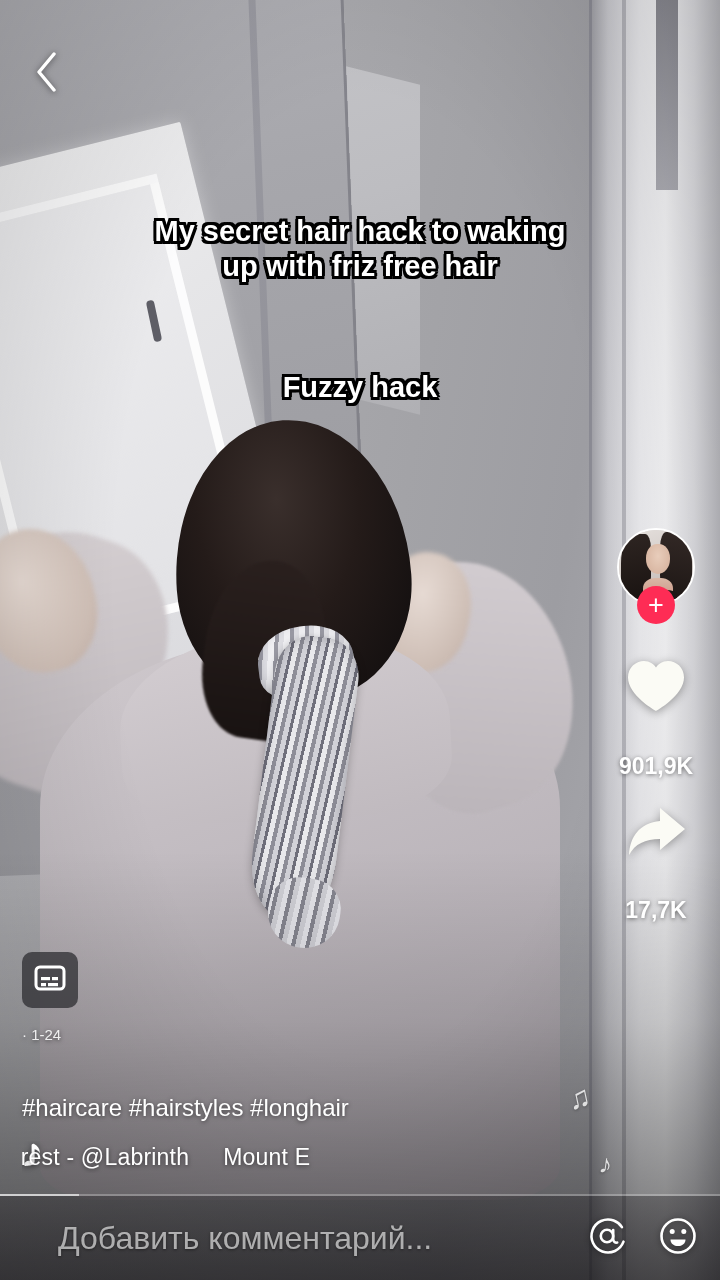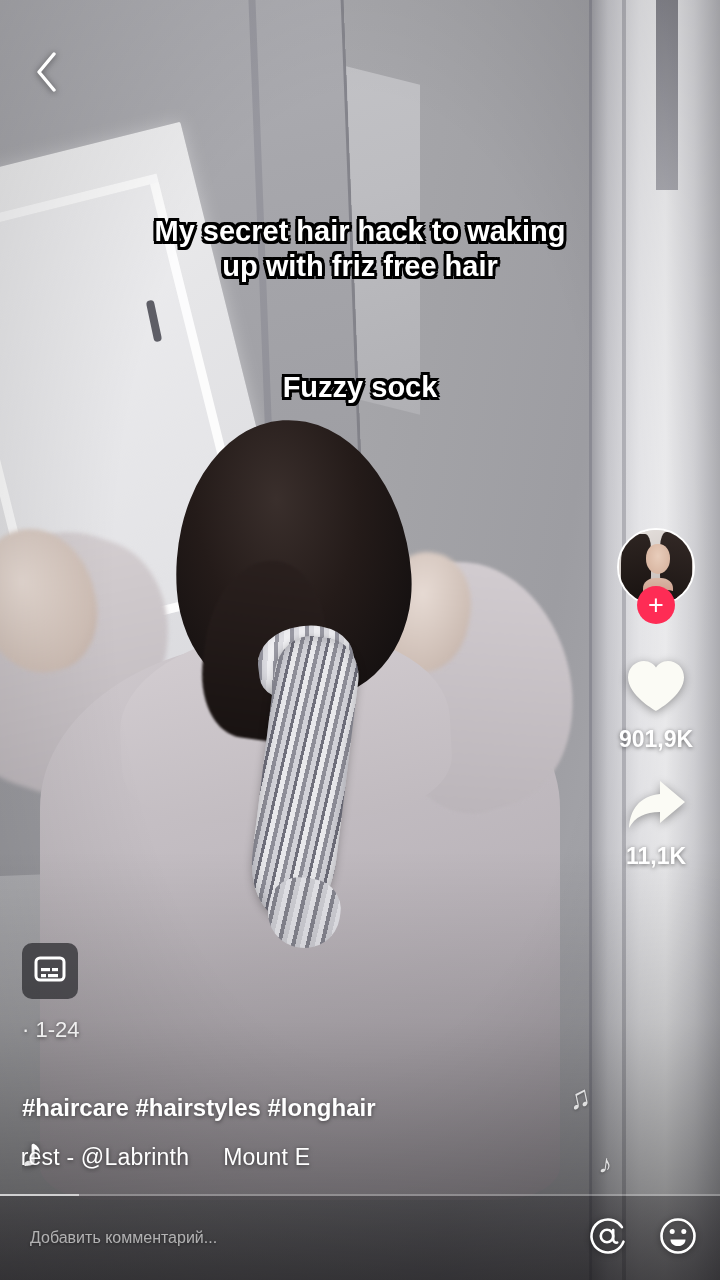--- a/index.html
+++ b/index.html
@@ -269,21 +269,21 @@
     bottom:0;
     width:38px; height:38px; border-radius:50%;
     background:#fe2c55;
     display:flex; align-items:center; justify-content:center;
     color:#fff; font-size:27px; font-weight:300; line-height:1;
     cursor:pointer;
   }
 
   .rail-item {
     display:flex; flex-direction:column; align-items:center;
-    margin-bottom:26px; cursor:pointer;
+    margin-bottom:26px; cursor:pointer;gap:27px;
   }
   .rail-icon { filter:drop-shadow(0 2px 5px rgba(0,0,0,.35)); display:block; }
   .rail-count {
     margin-top:8px;
     color:#fff; font-size:23px; font-weight:bold;
     text-shadow:0 1px 4px rgba(0,0,0,.5);
   }
 
   
   .disc-wrap {
@@ -346,23 +346,23 @@
     background:rgba(40,40,44,.72);
     display:flex; align-items:center; justify-content:center;
     margin-bottom:18px;
     cursor:pointer;
   }
   .handle-row {
     display:flex; align-items:baseline; gap:10px;
     margin-bottom:14px;
   }
   .handle { font-size:27px; font-weight:bold; cursor:pointer; }
-  .post-date { font-size:22px; color:rgba(255,255,255,.88); font-weight:400; }
+  .post-date { font-size:15px; color:rgba(255,255,255,.88); font-weight:400; }
   .desc { font-size:24px; line-height:1.42; font-weight:400; }
-  .desc .tag { font-weight:bold; }
+  .desc .tag { font-weight:normal; }
   .translate {
     margin-top:14px;
     font-size:21px; font-weight:bold;
     cursor:pointer;
   }
   .music-row {
     display:flex; align-items:center; gap:14px;
     margin-top:16px;
     width:372px;
     overflow:hidden;
@@ -388,25 +388,26 @@
   
   .comment-bar {
     position:absolute; left:0; right:0; bottom:0;
     height:84px;
     display:flex; align-items:center;
     padding:0 22px;
     background:linear-gradient(180deg, rgba(18,16,20,.30), rgba(18,16,20,.46));
   }
   .comment-input {
     flex:1;
-    font-size:16px;
+    font-size:32px;
     color:rgba(255,255,255,.62);
     text-shadow:0 1px 3px rgba(0,0,0,.45);
     cursor:text;
     padding-left:8px;
+    margin-left:28px;
   }
   .cb-icons { display:flex; gap:30px; align-items:center; }
   .cb-icon { cursor:pointer; filter:drop-shadow(0 1px 3px rgba(0,0,0,.45)); display:block; }
 </style>
 </head>
 <body>
 
 <div class="phone">
 
   <div class="scene">
@@ -432,21 +433,21 @@
     <div class="hair-strand"></div>
     <div class="sock-top"></div>
     <div class="sock"></div>
     <div class="sock-tip"></div>
 
     <div class="scene-vignette"></div>
     <div class="bottom-scrim"></div>
   </div>
 
   <div class="vid-caption" id="overlay-line1">My secret hair hack to waking up with friz free hair</div>
-  <div class="vid-caption" id="overlay-line2">Fuzzy sock</div>
+  <div class="vid-caption" id="overlay-line2">Fuzzy hack</div>
 
 
   <div class="back-btn">
     <span>
       <svg width="28" height="44" viewBox="0 0 28 44" fill="none">
         <path d="M22 4 L7 22 L22 40" stroke="#ffffff" stroke-width="3.4" stroke-linecap="round" stroke-linejoin="round"></path>
       </svg>
     </span>
   </div>
 
@@ -473,21 +474,21 @@
       <span class="rail-count">901,9K</span>
     </div>
 
 
     <div class="rail-item">
       <span class="rail-icon">
         <svg width="62" height="52" viewBox="0 0 62 52">
           <path d="M35 2 L60 23 L35 44 L35 33 C20 33 10 38 4 49 C5 30 15 17 35 15 Z" fill="#fbfbf5"></path>
         </svg>
       </span>
-      <span class="rail-count">11,1K</span>
+      <span class="rail-count">17,7K</span>
     </div>
   </div>
 
   <span class="note note-a">♫</span>
   <span class="note note-b">♪</span>
 
 
   <div class="info">
 
     <div class="cc-btn">

